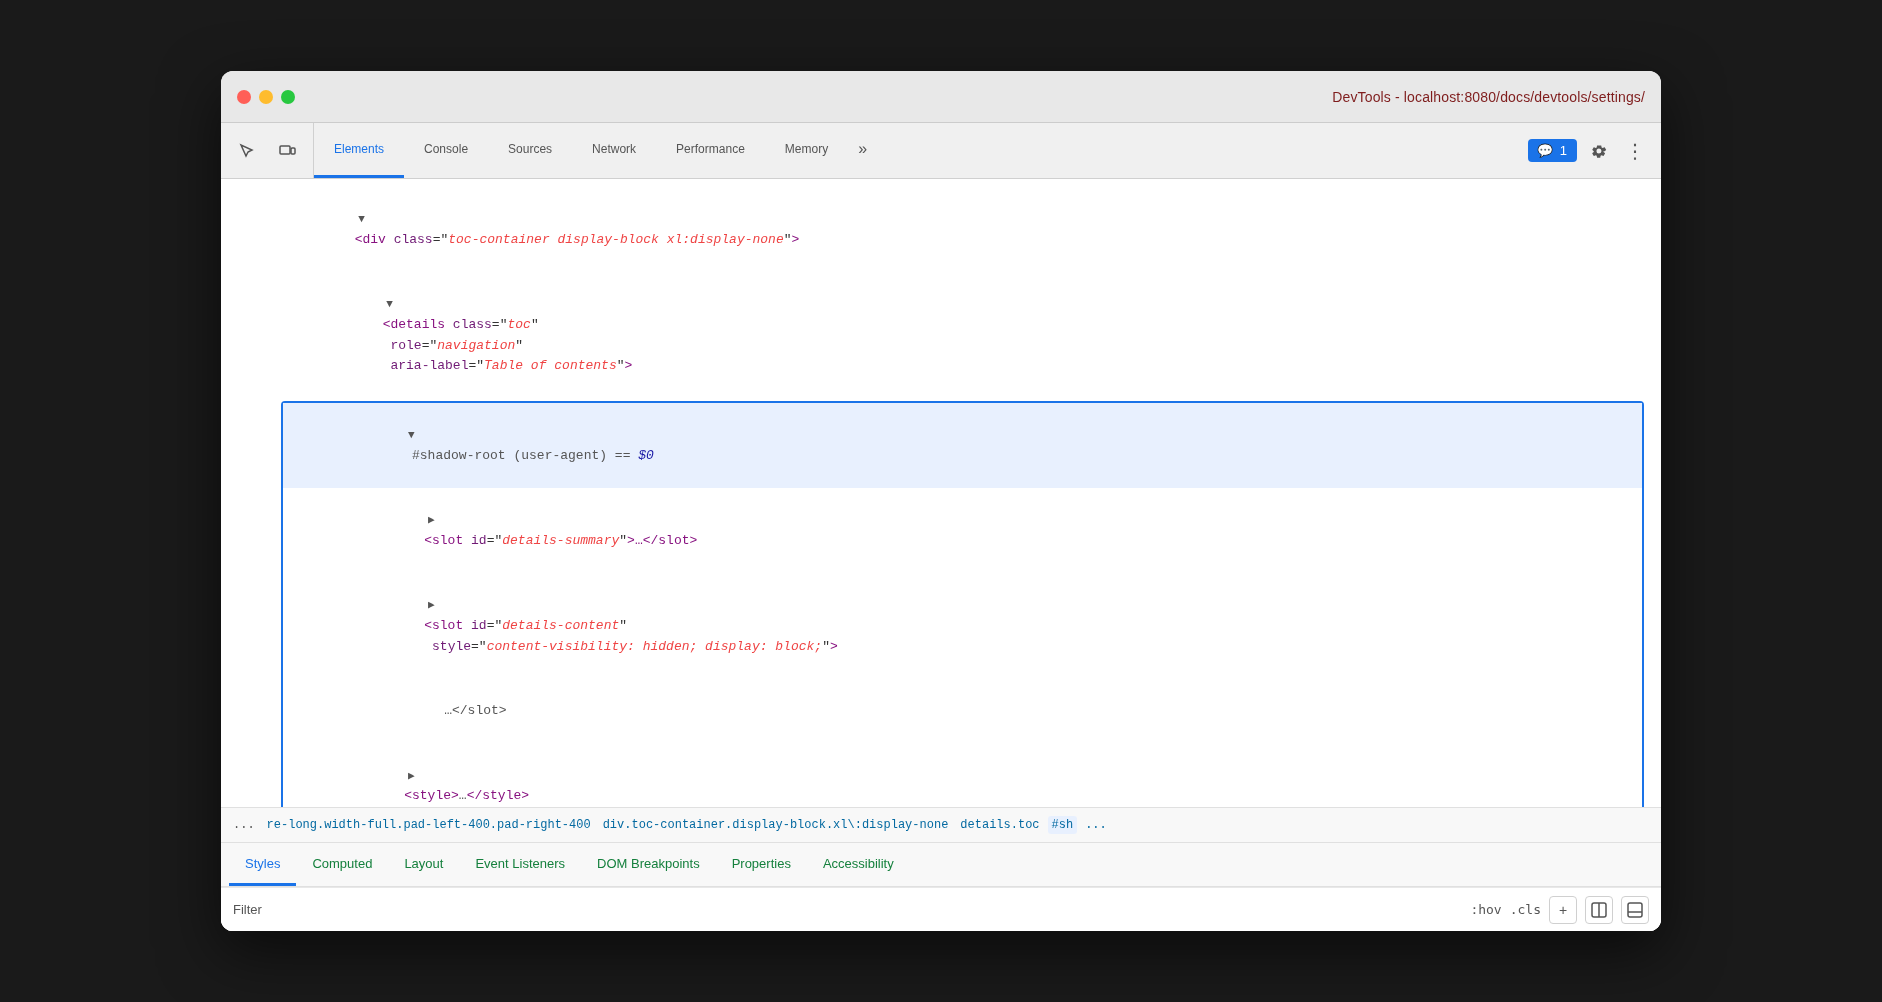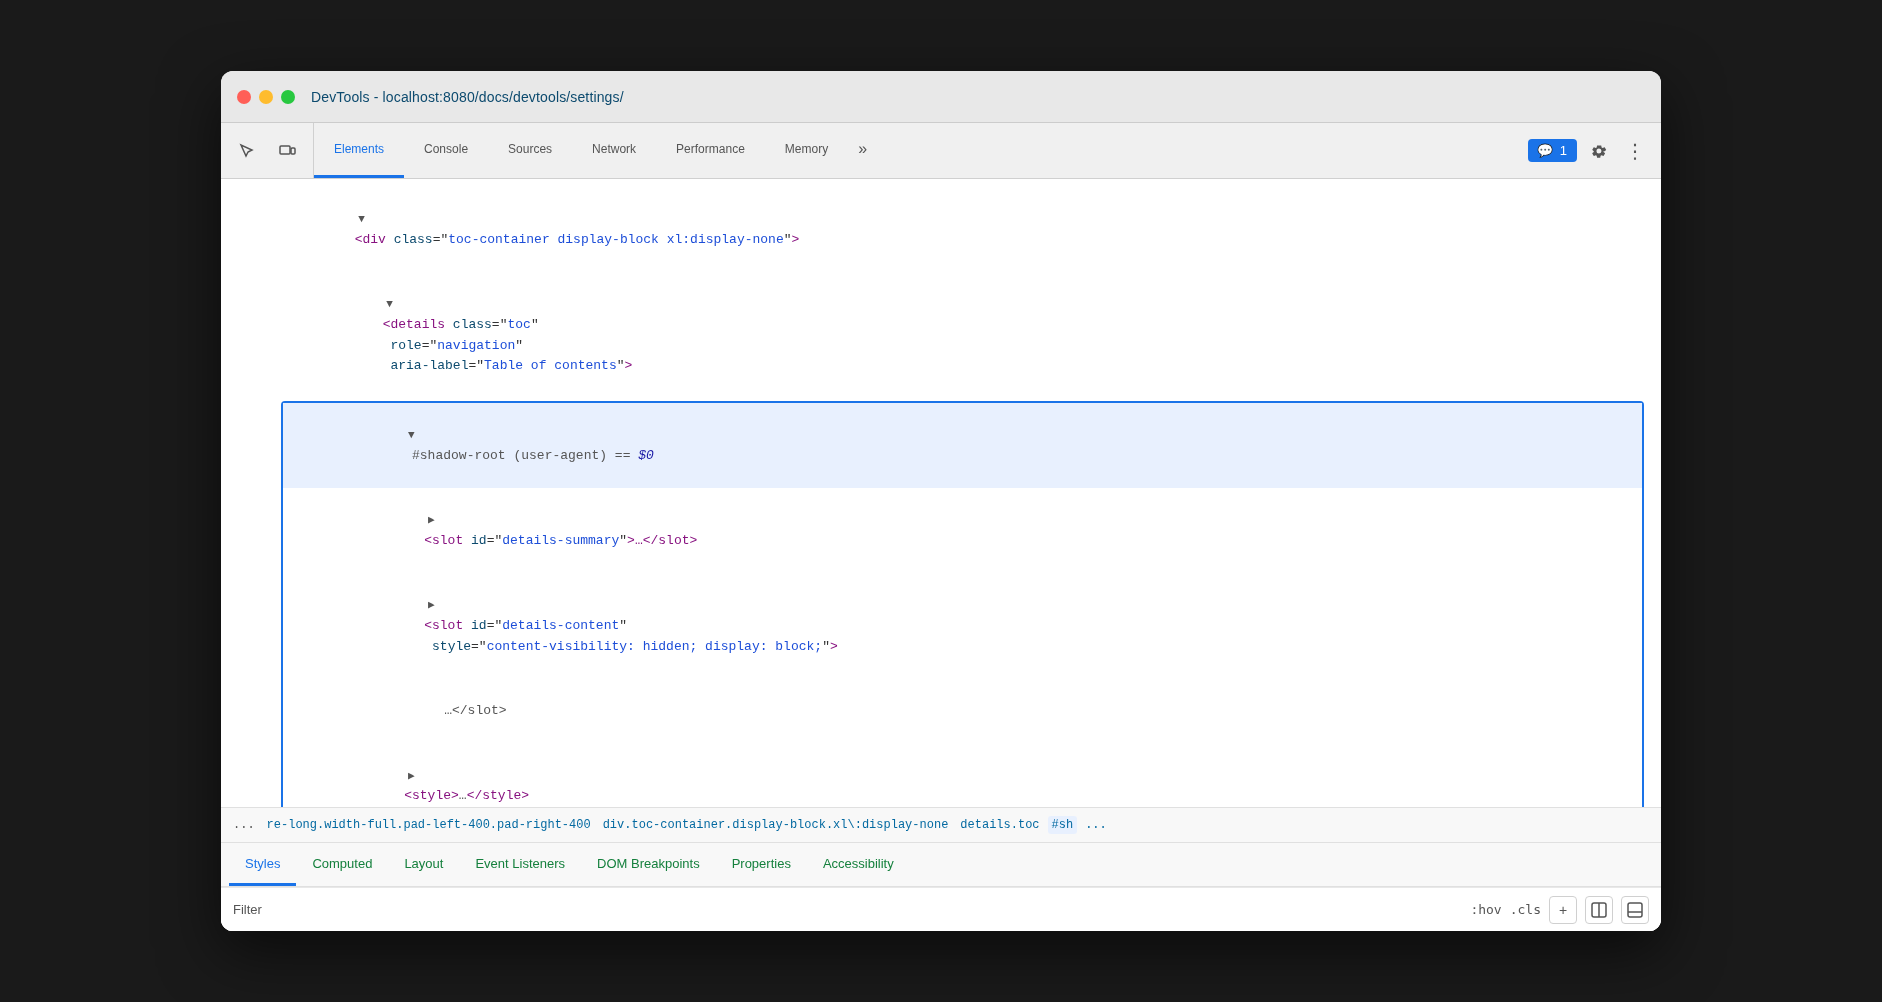--- a/index.html
+++ b/index.html
@@ -46,23 +46,23 @@
       height: 14px;
       border-radius: 50%;
     }
 
     .tl-red { background: #ff5f57; }
     .tl-yellow { background: #febc2e; }
     .tl-green { background: #28c840; }
 
     .titlebar-title {
       flex: 1;
-      text-align: left;
+      text-align: right;
       font-size: 14px;
-      color: #0c4a6e;
+      color: #7f1d1d;
       font-weight: 500;
       letter-spacing: 0.01em;
     }
 
     
     .devtools {
       flex: 1;
       background: #ffffff;
       display: flex;
       flex-direction: column;
@@ -192,22 +192,22 @@
       padding: 1px 8px 1px 20px;
       white-space: pre;
       cursor: default;
     }
 
     .dom-line.selected {
       background: #e8f0fe;
     }
 
     .tag { color: #881280; }
-    .attr-name { color: #0c4a6e; }
-    .attr-value { color: #1d4ed8; }
+    .attr-name { color: #701a75; }
+    .attr-value { color: #ef4444; font-style: italic; }
     .bracket { color: #333; }
     .shadow-var { color: #1a1aa6; font-style: italic; }
 
     .triangle {
       display: inline-block;
       width: 14px;
       text-align: center;
       color: #555;
       cursor: pointer;
     }

